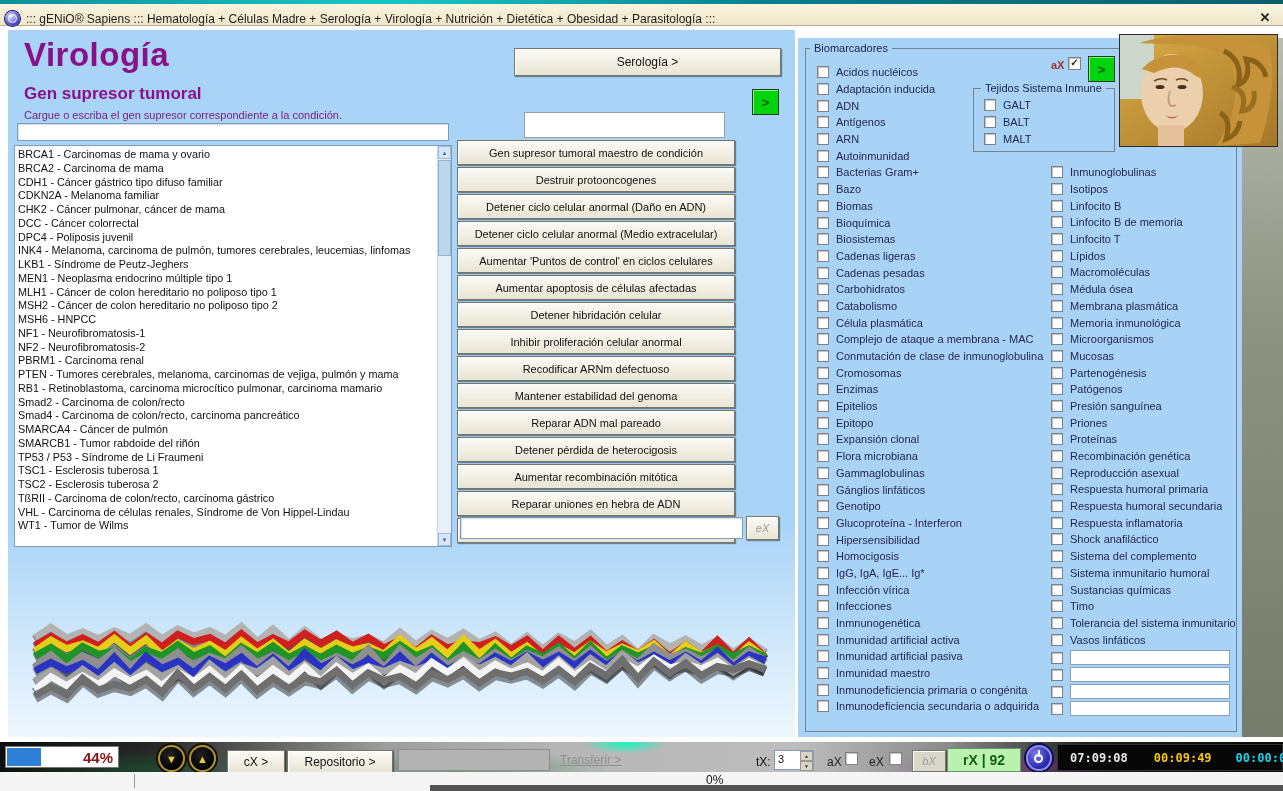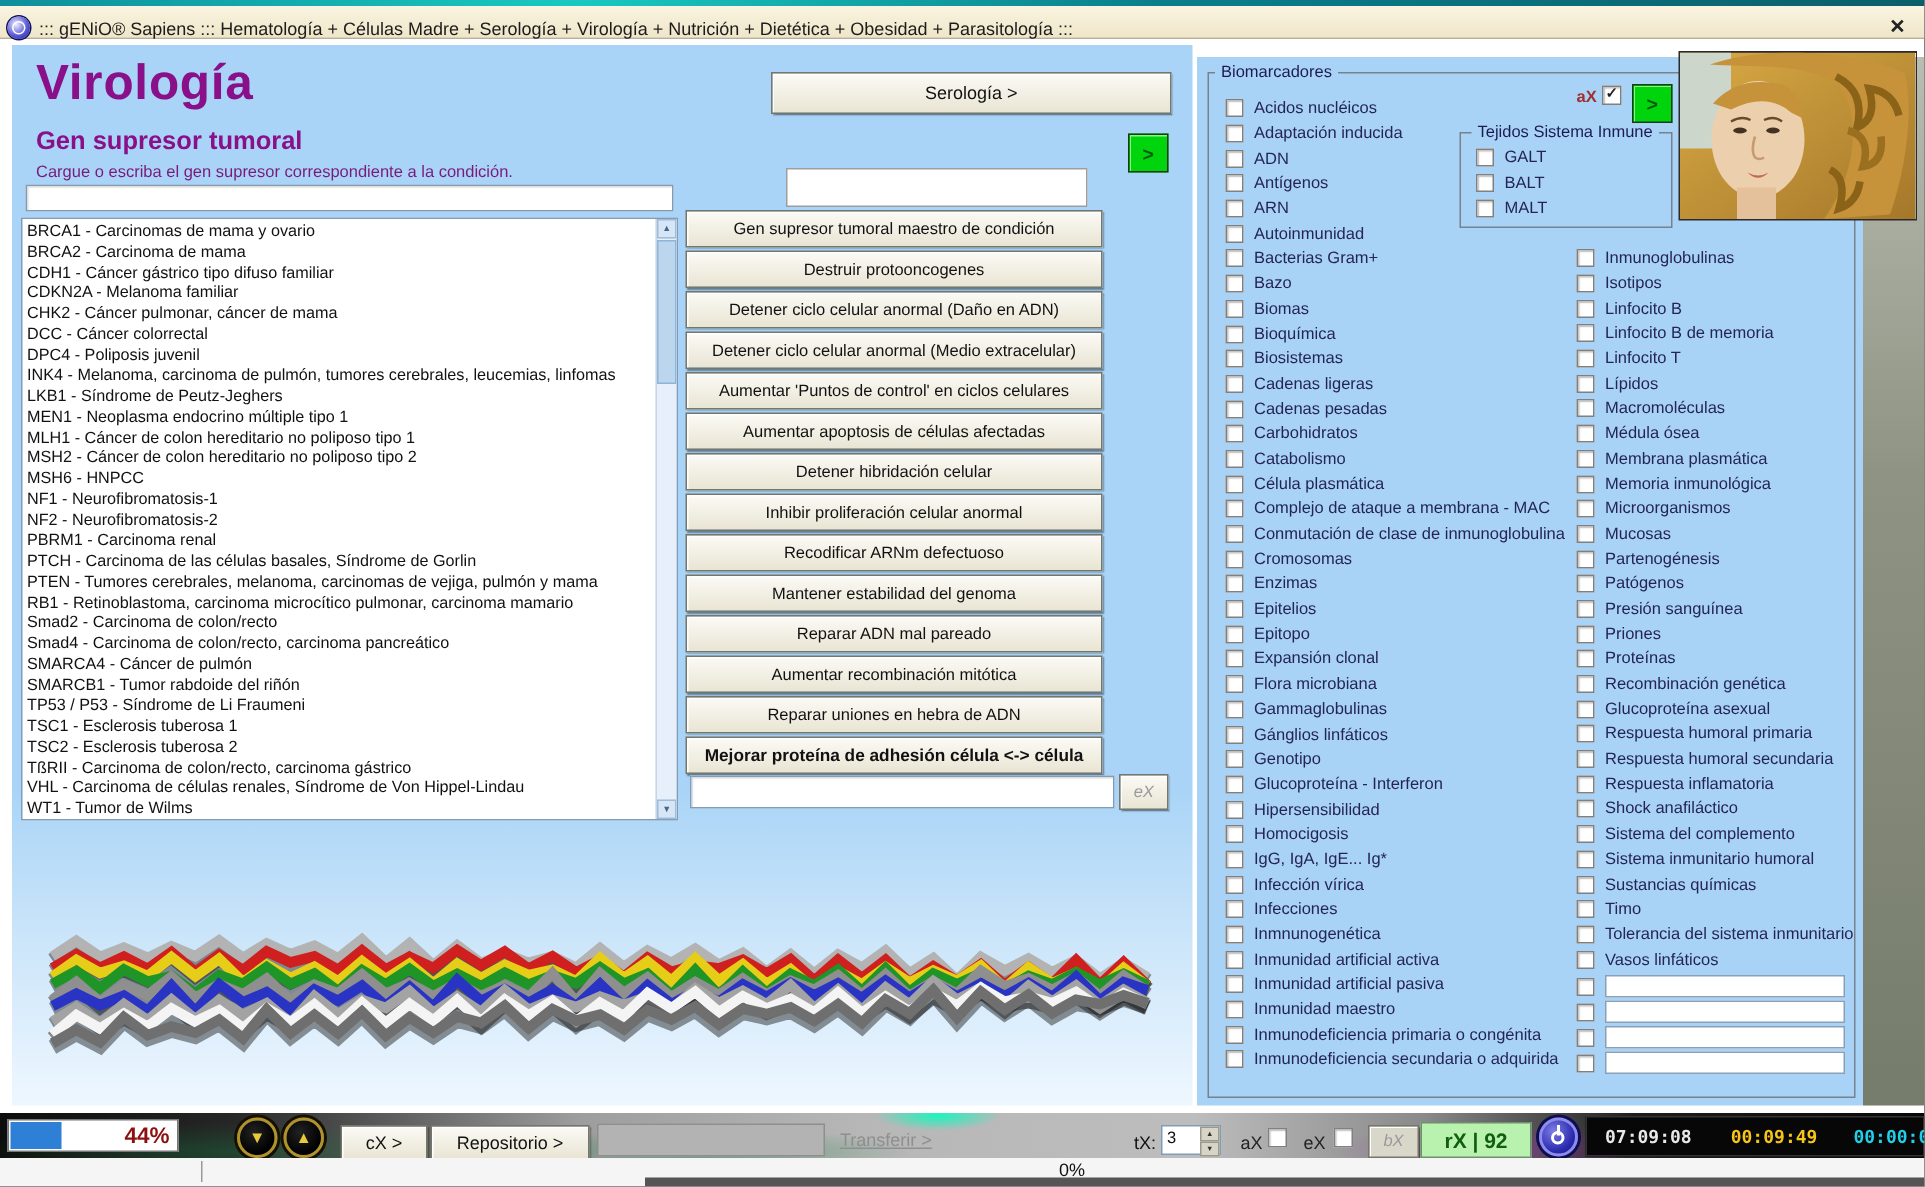--- a/index.html
+++ b/index.html
@@ -189,21 +189,20 @@
         <div class="gene-row">MSH2 - Cáncer de colon hereditario no poliposo tipo 2</div>
 
         <div class="gene-row">MSH6 - HNPCC</div>
 
         <div class="gene-row">NF1 - Neurofibromatosis-1</div>
 
         <div class="gene-row">NF2 - Neurofibromatosis-2</div>
 
         <div class="gene-row">PBRM1 - Carcinoma renal</div>
 
-        <div class="gene-row">PTCH - Carcinoma de las células basales, Síndrome de Gorlin</div>
 
         <div class="gene-row">PTEN - Tumores cerebrales, melanoma, carcinomas de vejiga, pulmón y mama</div>
 
         <div class="gene-row">RB1 - Retinoblastoma, carcinoma microcítico pulmonar, carcinoma mamario</div>
 
         <div class="gene-row">Smad2 - Carcinoma de colon/recto</div>
 
         <div class="gene-row">Smad4 - Carcinoma de colon/recto, carcinoma pancreático</div>
 
         <div class="gene-row">SMARCA4 - Cáncer de pulmón</div>
@@ -249,20 +248,21 @@
       <div class="win-btn action">Detener hibridación celular</div>
 
       <div class="win-btn action">Inhibir proliferación celular anormal</div>
 
       <div class="win-btn action">Recodificar ARNm defectuoso</div>
 
       <div class="win-btn action">Mantener estabilidad del genoma</div>
 
       <div class="win-btn action">Reparar ADN mal pareado</div>
 
+      <div class="win-btn action">Detener pérdida de heterocigosis</div>
 
       <div class="win-btn action">Aumentar recombinación mitótica</div>
 
       <div class="win-btn action">Reparar uniones en hebra de ADN</div>
 
       <div class="win-btn action">Mejorar proteína de adhesión célula &lt;-&gt; célula</div>
     </div>
   <div class="abs text-input foot-input"></div>
   <div class="abs win-btn ex-btn">eX</div>
 
@@ -597,21 +597,21 @@
         <span class="lbl">Proteínas</span>
       </div>
 
       <div class="bm-row">
         <span class="cb"></span>
         <span class="lbl">Recombinación genética</span>
       </div>
 
       <div class="bm-row">
         <span class="cb"></span>
-        <span class="lbl">Glucoproteína asexual</span>
+        <span class="lbl">Reproducción asexual</span>
       </div>
 
       <div class="bm-row">
         <span class="cb"></span>
         <span class="lbl">Respuesta humoral primaria</span>
       </div>
 
       <div class="bm-row">
         <span class="cb"></span>
         <span class="lbl">Respuesta humoral secundaria</span>

